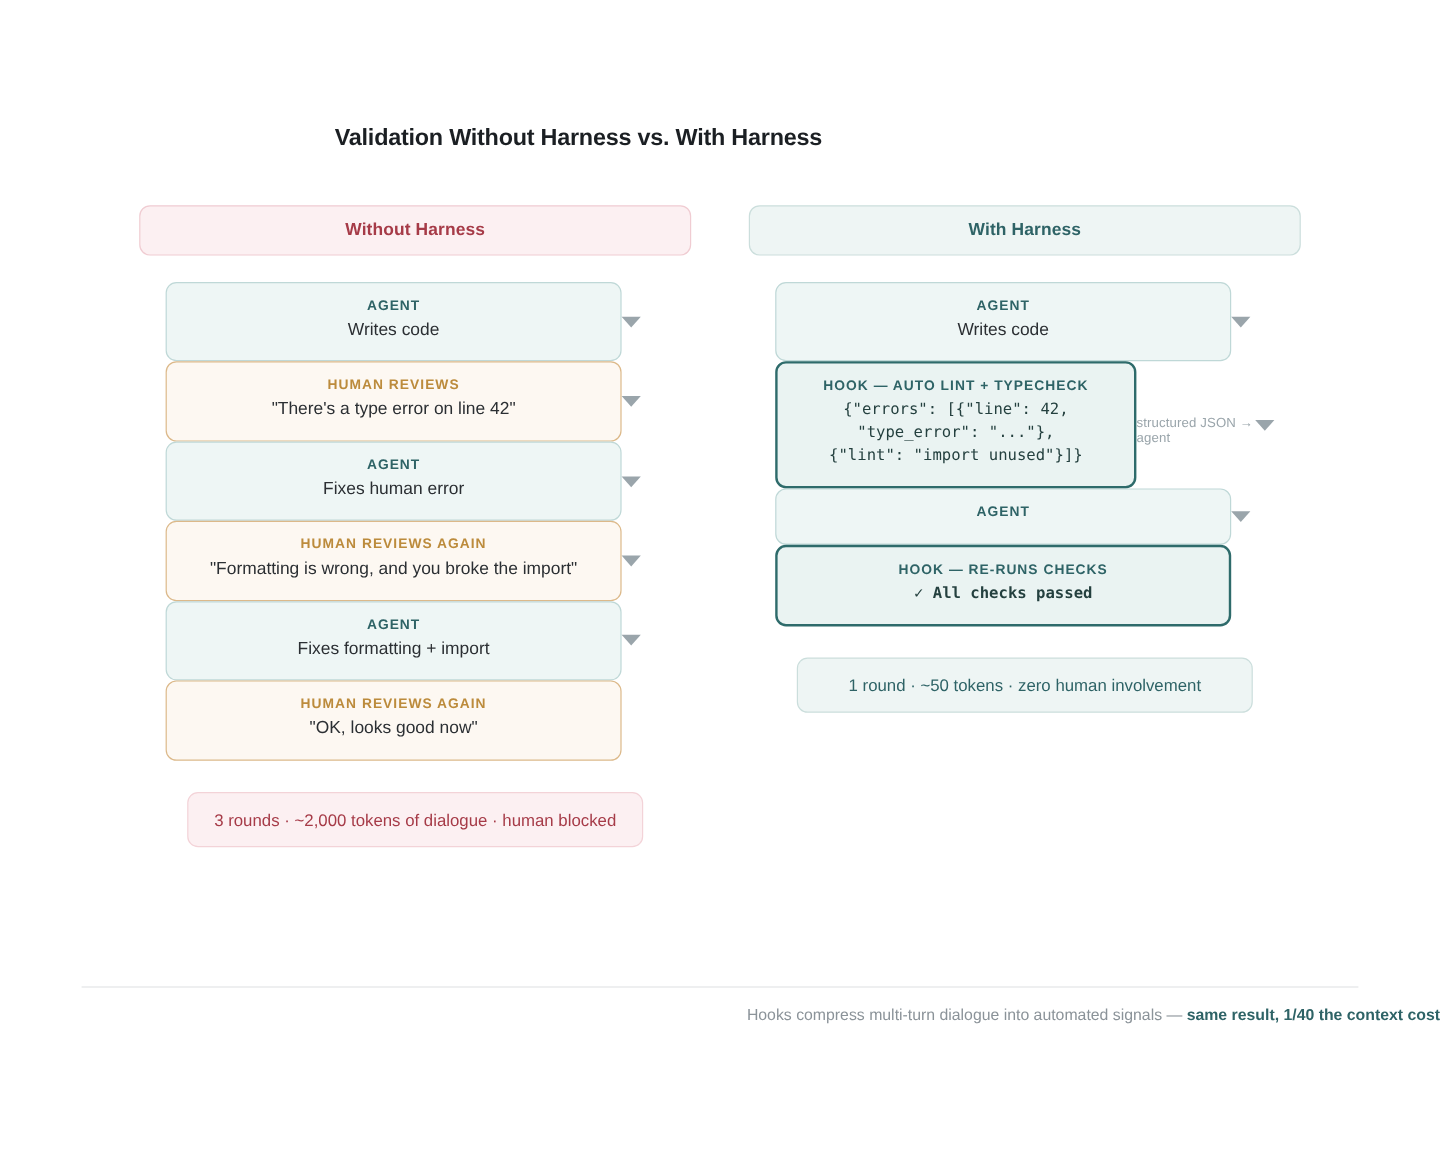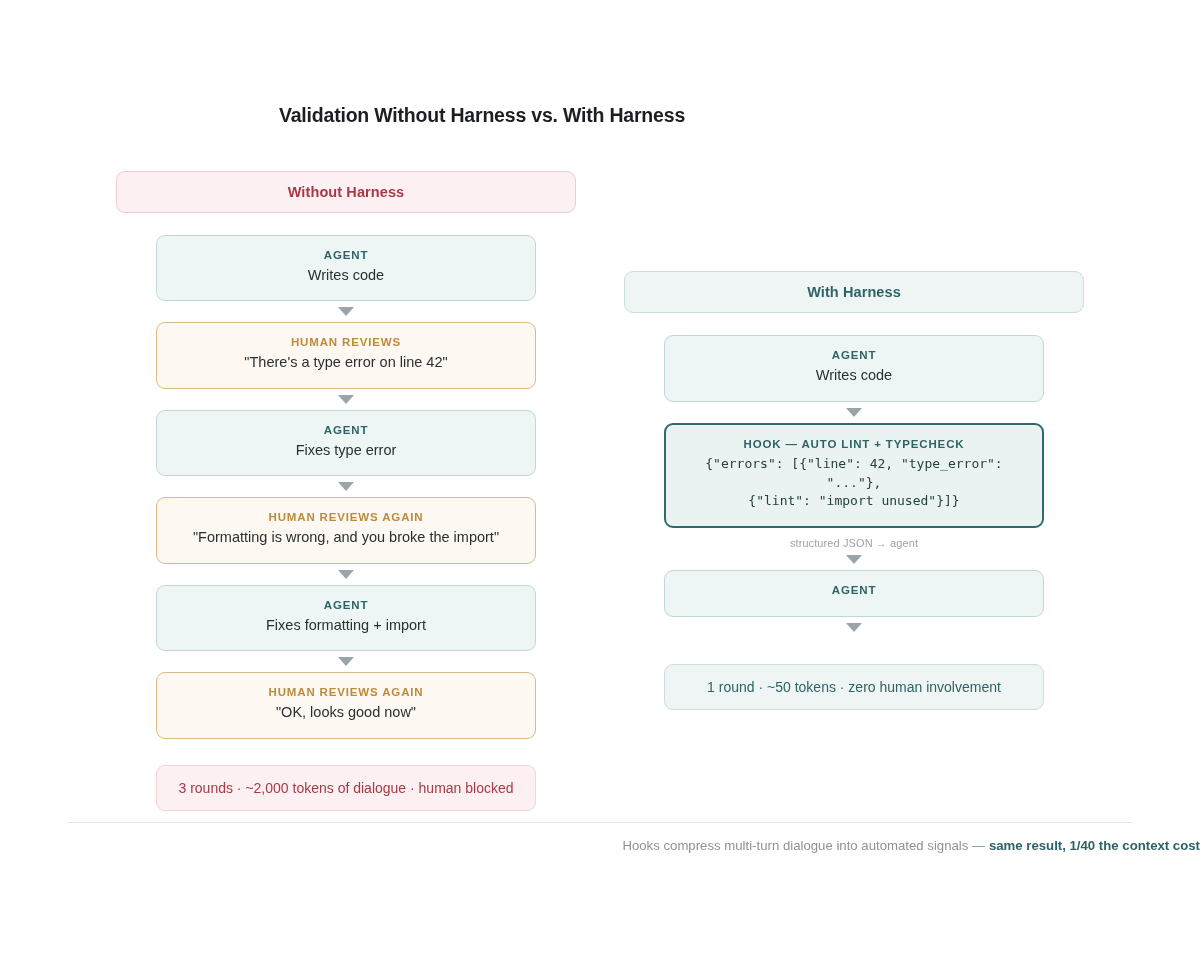--- a/index.html
+++ b/index.html
@@ -35,21 +35,20 @@
     width: 1200px;
     display: flex;
     justify-content: center;
     gap: 48px;
   }
   .column {
     width: 460px;
     display: flex;
     flex-direction: column;
     align-items: stretch;
-    justify-content: center;
   }
 
   .col-header {
     box-sizing: border-box;
     height: 42px;
     border-radius: 9px;
     display: flex;
     align-items: center;
     justify-content: center;
     font-size: 14.5px;
@@ -69,21 +68,21 @@
 
   .steps {
     margin-top: 22px;
     display: flex;
     flex-direction: column;
     align-items: center;
   }
   .step-wrap {
     width: 416px;
     display: flex;
-    flex-direction: column;
+    flex-direction: row;
     align-items: center;
   }
 
   .node {
     box-sizing: border-box;
     width: 380px;
     border-radius: 9px;
     padding: 13px 16px 15px 16px;
     text-align: center;
   }
@@ -212,21 +211,21 @@
         <div class="node human">
           <div class="node-label">HUMAN REVIEWS</div>
           <div class="node-body">"There's a type error on line 42"</div>
         </div>
         <div class="arrow"></div>
       </div>
 
       <div class="step-wrap">
         <div class="node agent">
           <div class="node-label">AGENT</div>
-          <div class="node-body">Fixes type error</div>
+          <div class="node-body">Fixes human error</div>
         </div>
         <div class="arrow"></div>
       </div>
 
       <div class="step-wrap">
         <div class="node human">
           <div class="node-label">HUMAN REVIEWS AGAIN</div>
           <div class="node-body">"Formatting is wrong, and you broke the import"</div>
         </div>
         <div class="arrow"></div>
@@ -275,20 +274,26 @@
         <div class="arrow"></div>
       </div>
 
       <div class="step-wrap">
         <div class="node agent">
           <div class="node-label">AGENT</div>
         </div>
         <div class="arrow"></div>
       </div>
 
+      <div class="step-wrap">
+        <div class="node hook">
+          <div class="node-label">HOOK — RE-RUNS CHECKS</div>
+          <div class="node-body mono bold">✓ All checks passed</div>
+        </div>
+      </div>
 
       <div class="summary good">1 round · ~50 tokens · zero human involvement</div>
 
     </div>
   </div>
 
 </div>
 
 <div class="divider"></div>
 

